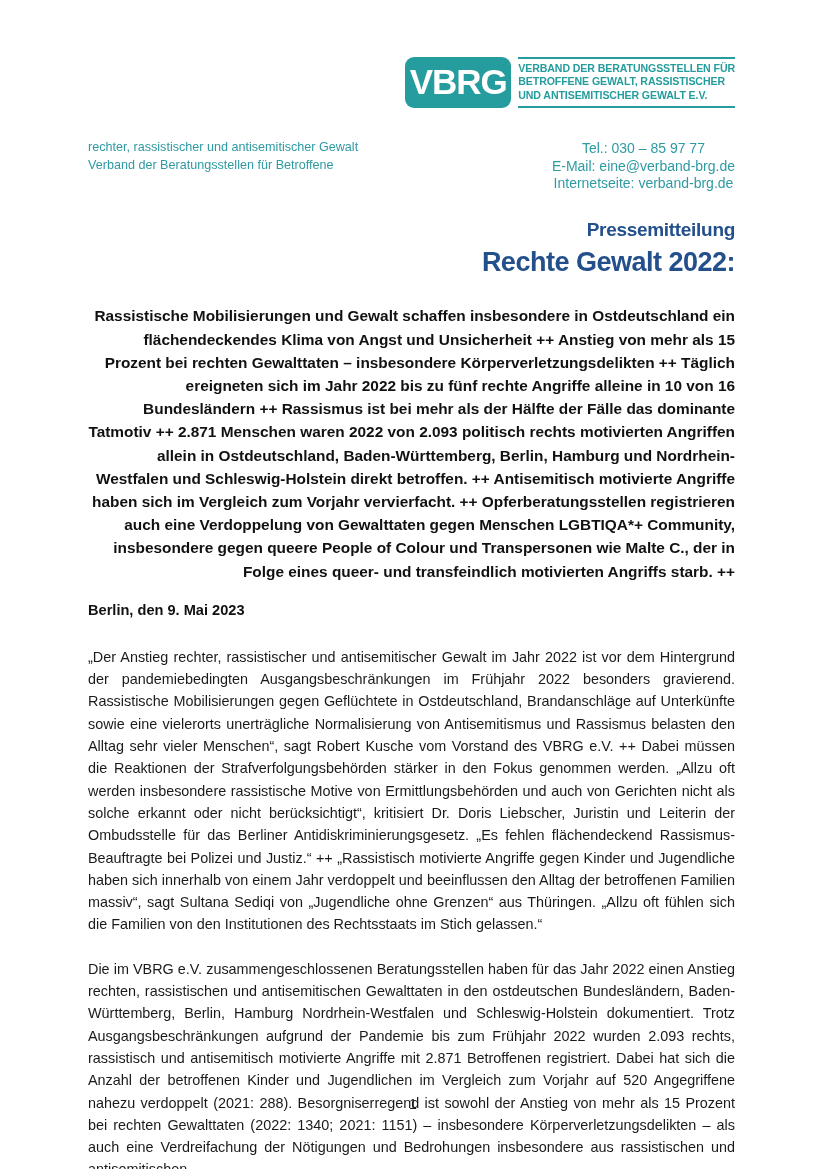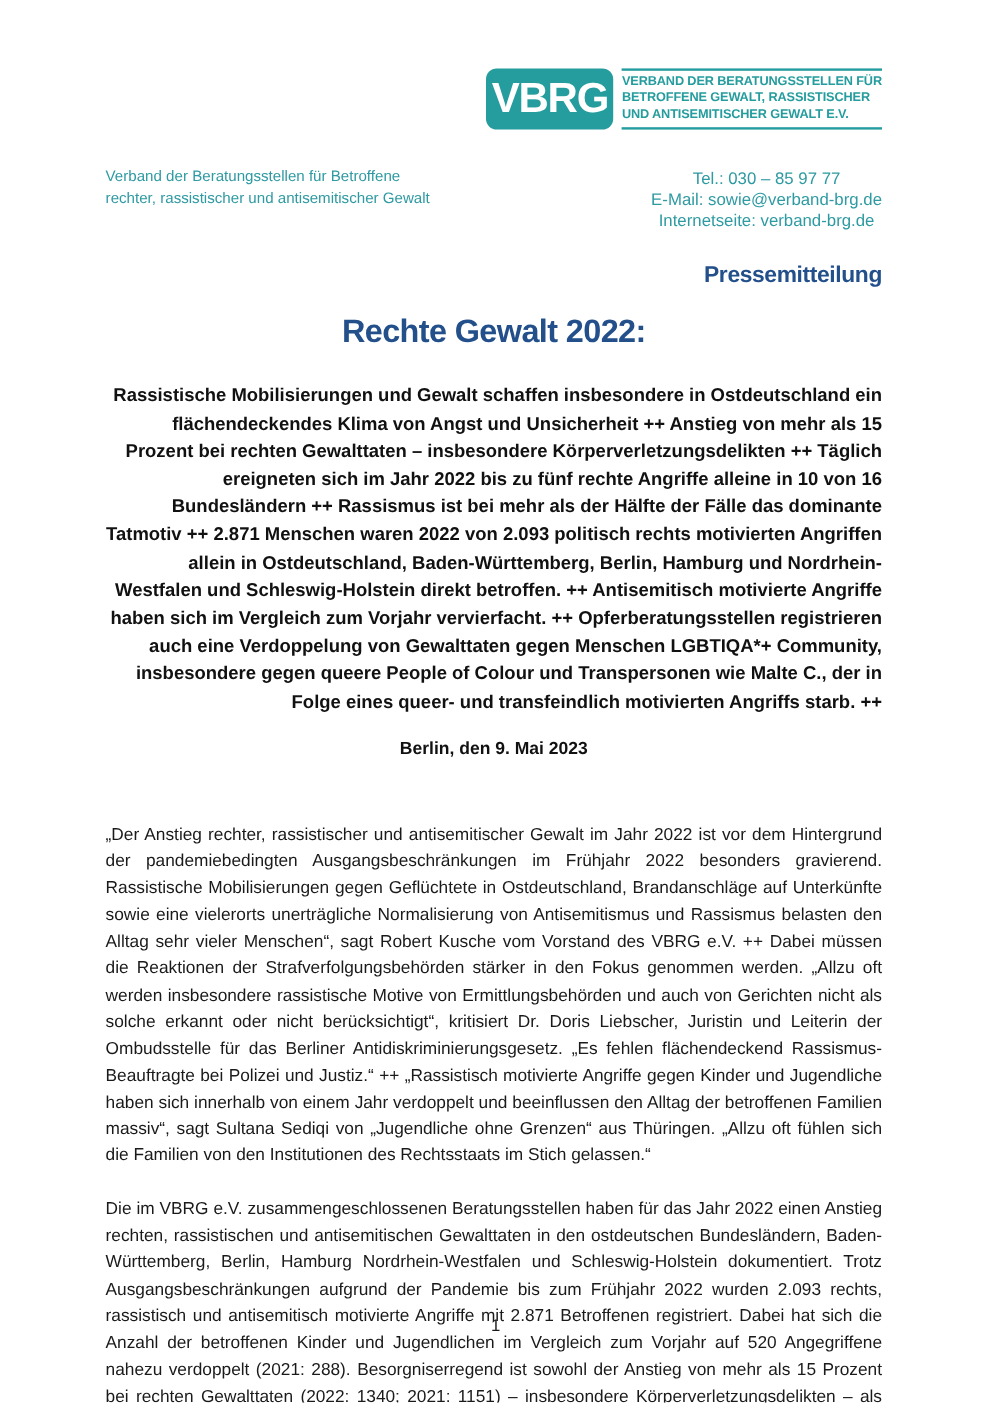--- a/index.html
+++ b/index.html
@@ -86,48 +86,48 @@
   
   .kicker {
     margin-top: 27px;
     text-align: right;
     color: var(--blue);
     font-size: 19px;
     font-weight: bold;
     letter-spacing: -0.3px;
   }
   .doc-title {
-    margin-top: 19px;
-    text-align: center;
+    margin-top: 5px;
+    text-align: right;
     color: var(--blue);
     font-size: 27px;
     font-weight: bold;
     line-height: 33px;
     letter-spacing: -0.5px;
   }
   
   .lead {
     margin-top: 25px;
     font-size: 15.4px;
     font-weight: bold;
     line-height: 23.2px;
     text-align: right;
     color: #111111;
   }
   
   .dateline {
     margin-top: 19px;
-    text-align: center;
+    text-align: left;
     font-size: 14.6px;
     font-weight: bold;
     color: #111111;
   }
   
   .body-par {
-    margin-top: 53px;
+    margin-top: 28px;
     font-size: 14.4px;
     line-height: 22.3px;
     text-align: justify;
     color: #1a1a1a;
   }
   .body-par + .body-par {
     margin-top: 22px;
   }
   
   .page-number {
@@ -152,26 +152,26 @@
       </div>
       <div class="logo-tagline">
         <div>VERBAND DER BERATUNGSSTELLEN FÜR</div>
         <div>BETROFFENE GEWALT, RASSISTISCHER</div>
         <div>UND ANTISEMITISCHER GEWALT E.V.</div>
       </div>
     </div>
 
     <div class="letterhead">
       <div class="sender">
+        <div>rechter, rassistischer und antisemitischer Gewalt</div>
         <div>Verband der Beratungsstellen für Betroffene</div>
-        <div>rechter, rassistischer und antisemitischer Gewalt</div>
       </div>
       <div class="contact">
         <div>Tel.: 030 – 85 97 77</div>
-        <div>E-Mail: sowie@verband-brg.de</div>
+        <div>E-Mail: eine@verband-brg.de</div>
         <div>Internetseite: verband-brg.de</div>
       </div>
     </div>
 
     <div class="kicker">Pressemitteilung</div>
     <div class="doc-title">
       <div>Rechte Gewalt 2022:</div>
     </div>
 
     <div class="lead">Rassistische Mobilisierungen und Gewalt schaffen insbesondere in Ostdeutschland ein flächendeckendes Klima von Angst und Unsicherheit ++ Anstieg von mehr als 15 Prozent bei rechten Gewalttaten – insbesondere Körperverletzungsdelikten ++ Täglich ereigneten sich im Jahr 2022 bis zu fünf rechte Angriffe alleine in 10 von 16 Bundesländern ++ Rassismus ist bei mehr als der Hälfte der Fälle das dominante Tatmotiv ++ 2.871 Menschen waren 2022 von 2.093 politisch rechts motivierten Angriffen allein in Ostdeutschland, Baden-Württemberg, Berlin, Hamburg und Nordrhein-Westfalen und Schleswig-Holstein direkt betroffen. ++ Antisemitisch motivierte Angriffe haben sich im Vergleich zum Vorjahr vervierfacht. ++ Opferberatungsstellen registrieren auch eine Verdoppelung von Gewalttaten gegen Menschen LGBTIQA*+ Community, insbesondere gegen queere People of Colour und Transpersonen wie Malte C., der in Folge eines queer- und transfeindlich motivierten Angriffs starb. ++</div>

